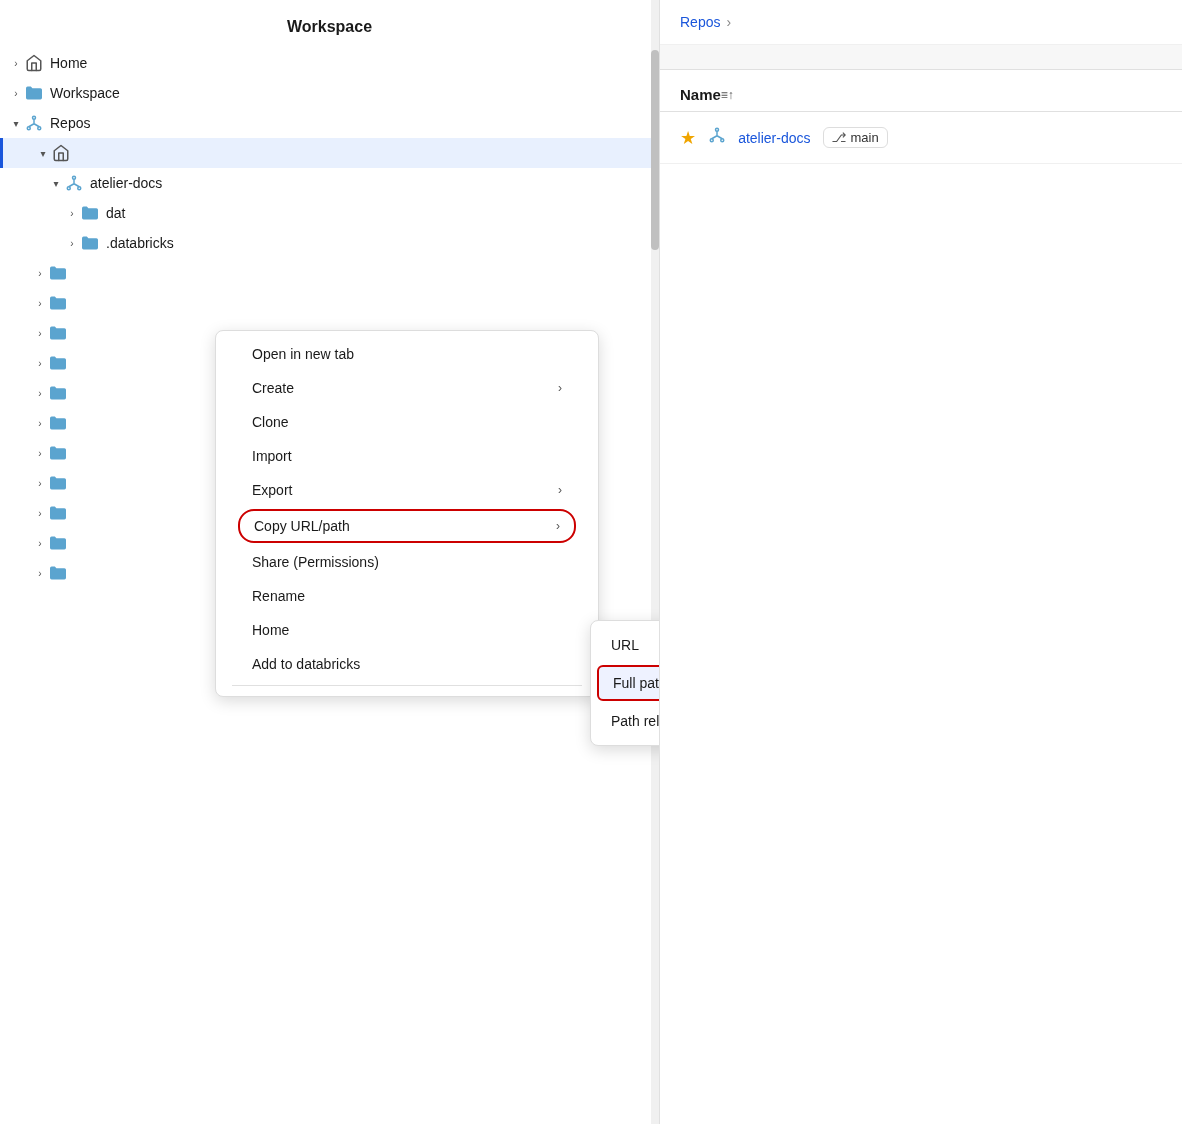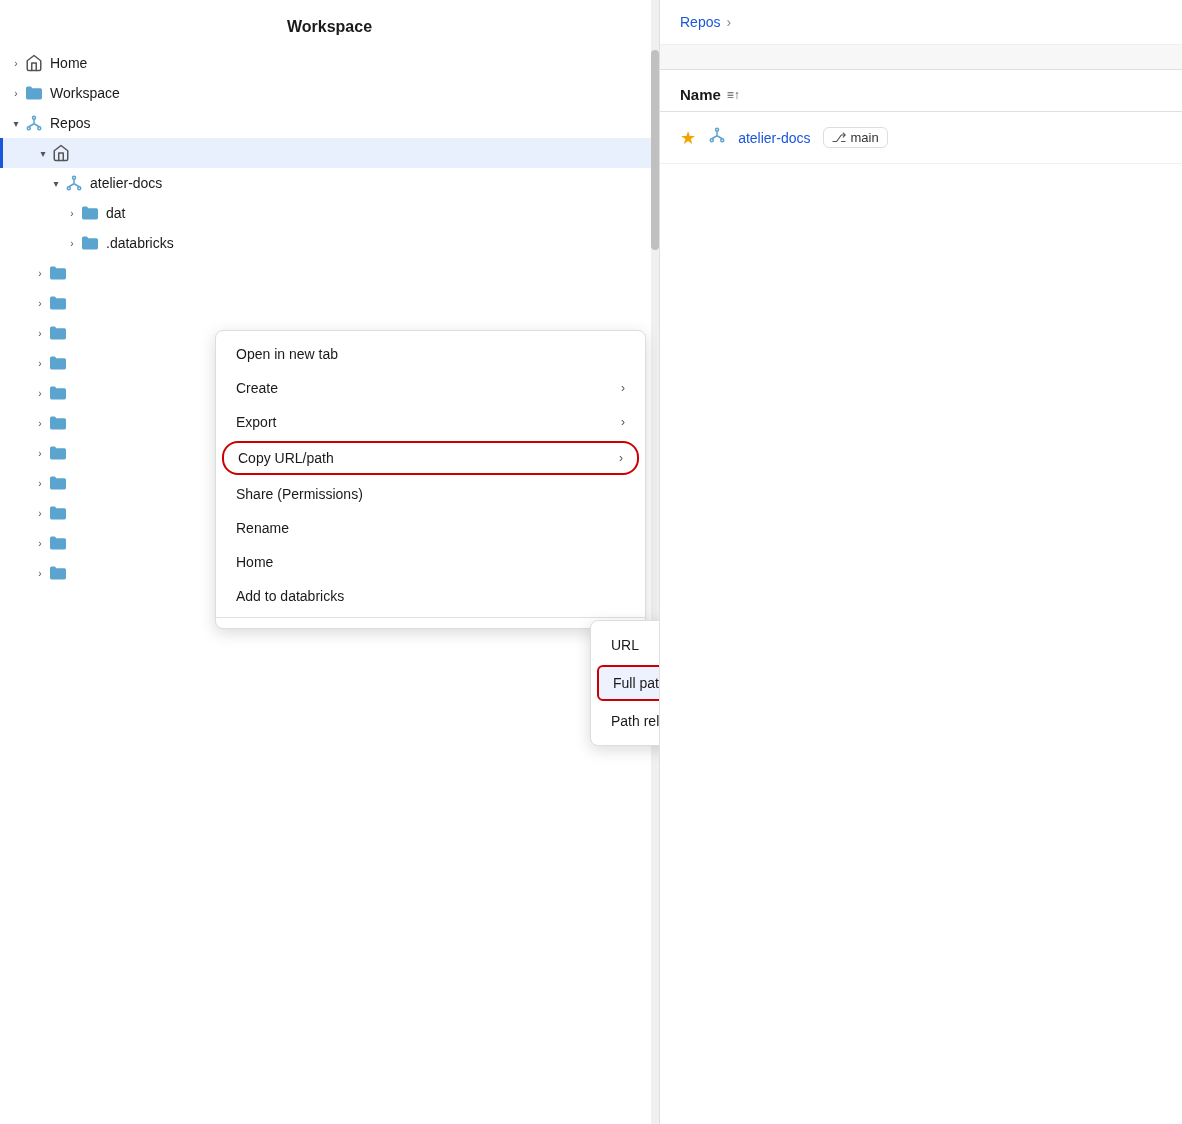--- a/index.html
+++ b/index.html
@@ -78,23 +78,23 @@
 
     
     .context-menu {
       position: absolute;
       top: 330px;
       left: 215px;
       background: #fff;
       border: 1px solid #ddd;
       border-radius: 8px;
       box-shadow: 0 4px 16px rgba(0,0,0,0.15);
-      width: 431px;
+      width: 384px;
       z-index: 100;
-      padding: 6px 0;
+      padding: 6px 16px;
     }
 
     .ctx-item {
       display: flex;
       align-items: center;
       justify-content: space-between;
       padding: 9px 20px;
       cursor: pointer;
       font-size: 14px;
       color: #1a1a1a;
@@ -193,21 +193,20 @@
 
     .right-header {
       padding: 16px 20px 8px 20px;
       background: #f7f7f7;
       border-bottom: 1px solid #e0e0e0;
     }
 
     .col-header {
       display: flex;
       align-items: center;
-      gap: 6px;
       font-weight: 700;
       font-size: 15px;
       color: #1a1a1a;
     }
 
     .sort-icon {
       font-size: 12px;
       color: #555;
     }
 
@@ -437,21 +436,27 @@
 
     <div class="ctx-item">
       <span>Open in new tab</span>
     </div>
 
     <div class="ctx-item">
       <span>Create</span>
       <span class="ctx-arrow">›</span>
     </div>
 
-
+    <div class="ctx-item">
+      <span>Clone</span>
+    </div>
+
+    <div class="ctx-item">
+      <span>Import</span>
+    </div>
 
     <div class="ctx-item">
       <span>Export</span>
       <span class="ctx-arrow">›</span>
     </div>
 
     <div class="ctx-item highlighted">
       <span>Copy URL/path</span>
       <span class="ctx-arrow">›</span>
     </div>

